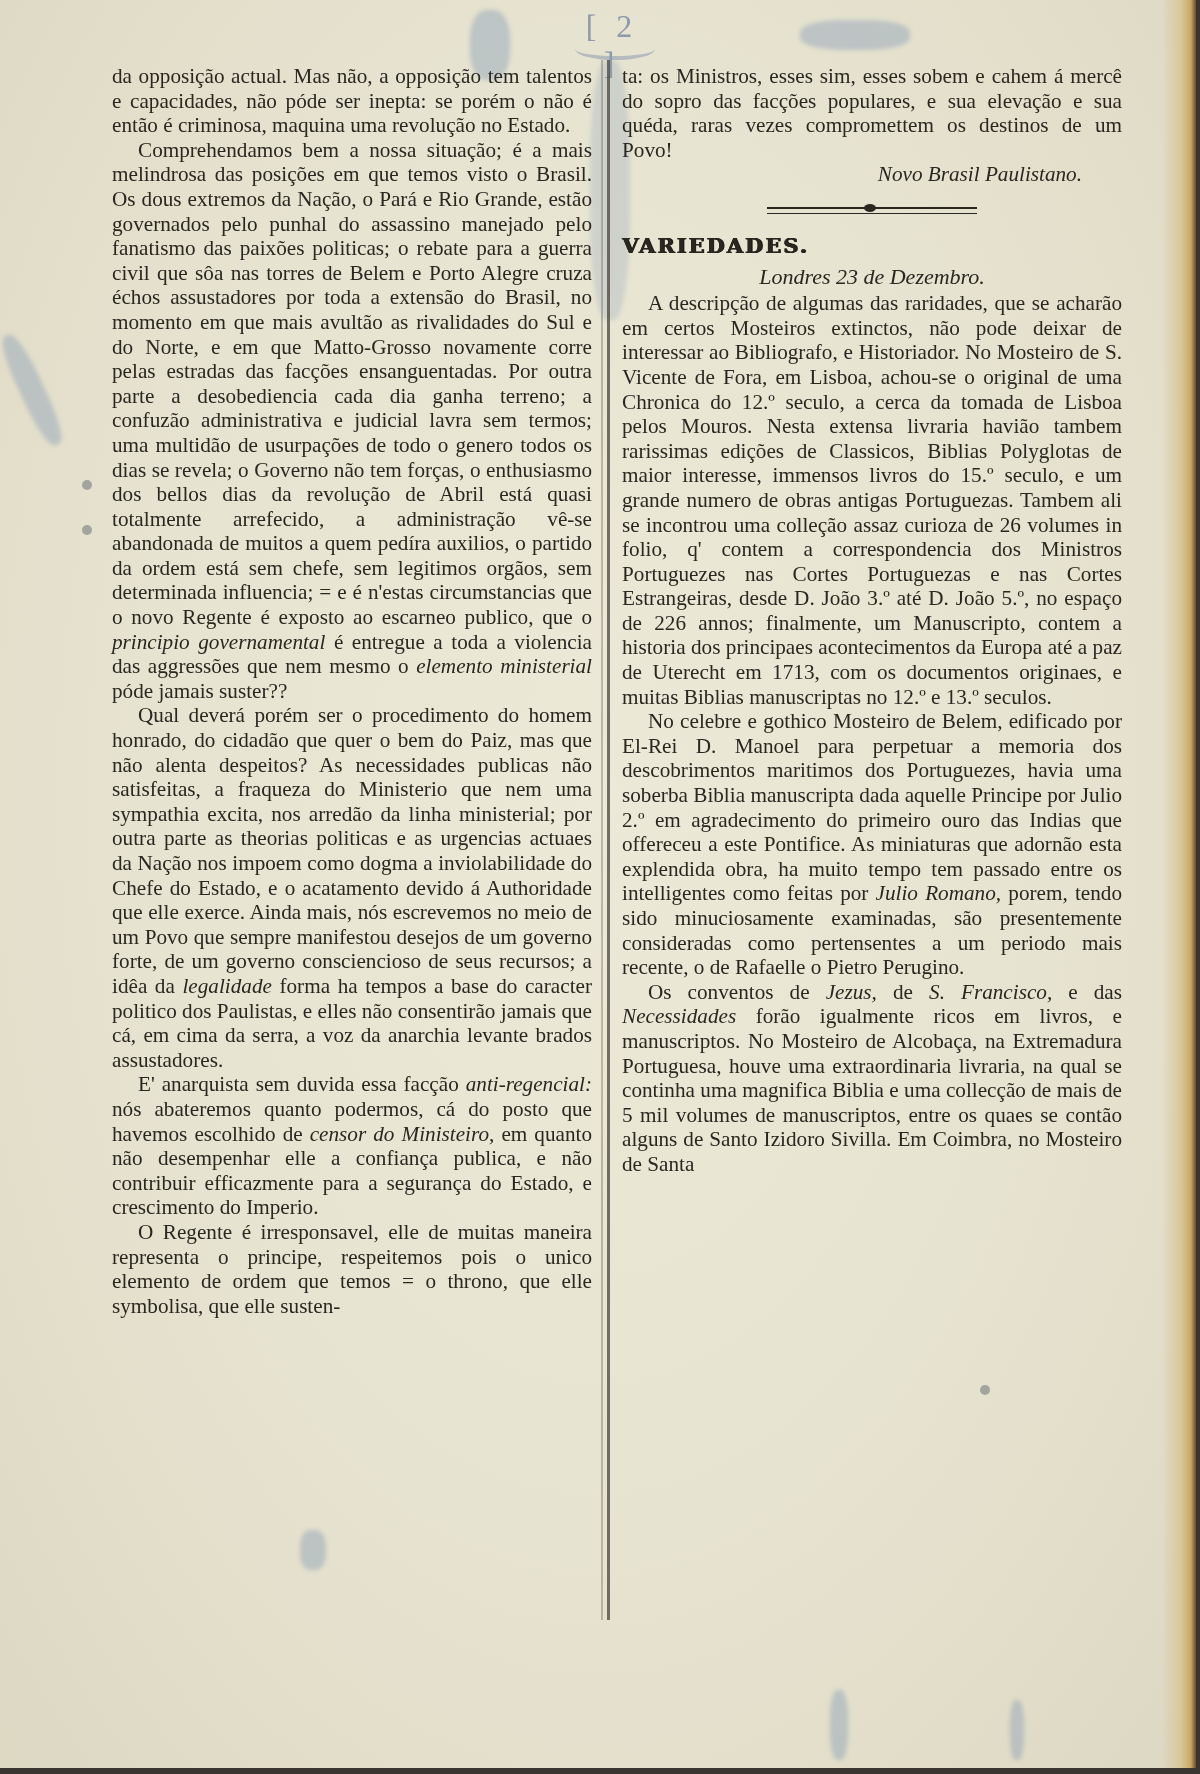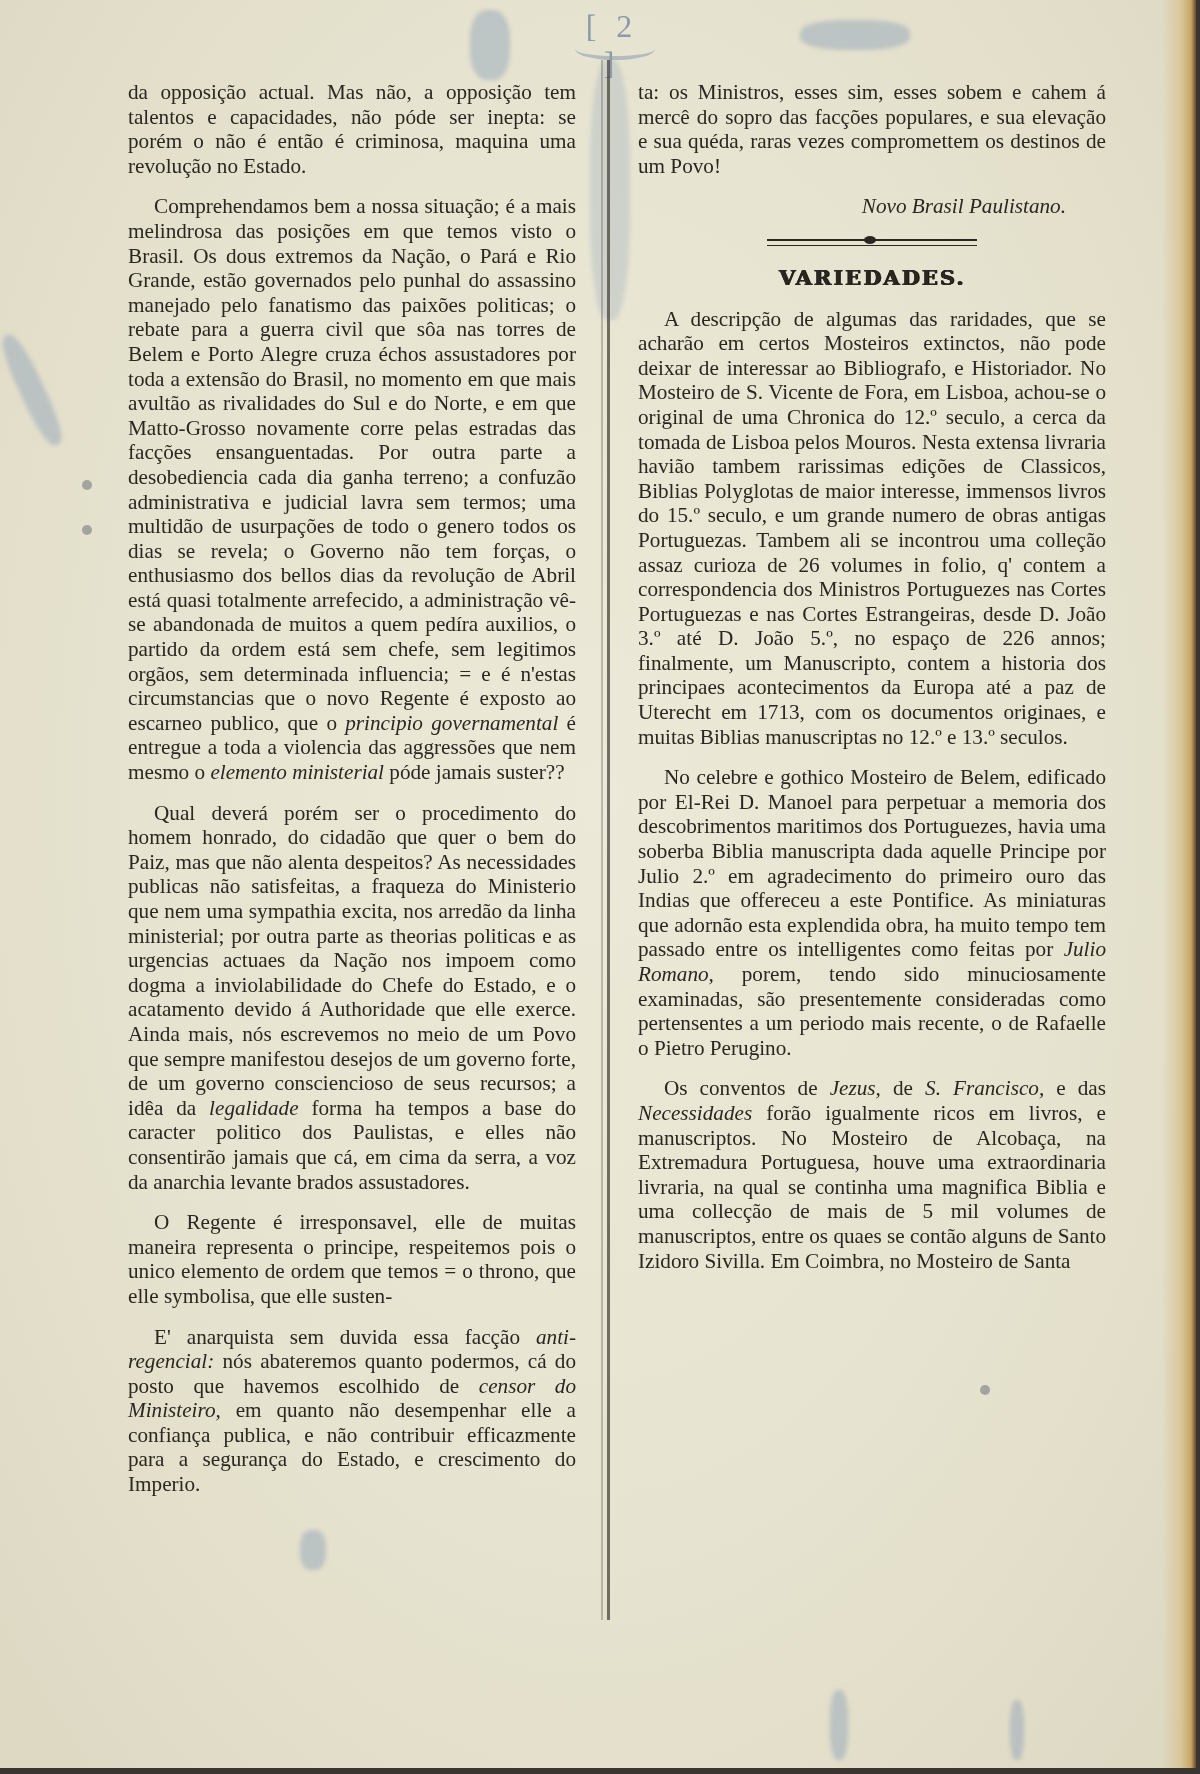--- a/index.html
+++ b/index.html
@@ -29,30 +29,30 @@
   }
   .column {
     position: absolute; top: 64px;
     color: #2a2620; font-size: 21.2px; line-height: 24.6px;
     text-align: justify; hyphens: manual;
   }
   .col-left  { left: 112px; width: 480px; }
   .col-right { left: 622px; width: 500px; }
   .col-rule  { position: absolute; left: 607px; top: 60px; width: 3px; height: 1560px; background: #4a443c; opacity: .75; }
   .col-rule::after { content: ""; position: absolute; left: -6px; top: 0; width: 2px; height: 100%; background: #6a6458; opacity: .5; }
-  p { margin: 16px; }
+  p { margin: 0; }
   .indent { text-indent: 26px; }
   .attribution { text-align: right; font-style: italic; padding-right: 40px; }
   .divider {
     width: 210px; height: 4px; margin: 20px auto 20px auto; position: relative;
     border-top: 2px solid #2a2620; border-bottom: 1px solid #2a2620;
   }
   .divider::after { content: ""; position: absolute; left: 97px; top: -5px; width: 12px; height: 8px; border-radius: 50%; background: #2a2620; }
   .section-title {
-    text-align: center; font-weight: bold; font-size: 21px; letter-spacing: 2px;
+    font-weight: bold; font-size: 21px; letter-spacing: 2px;
     text-transform: uppercase; text-shadow: 0 0 0 #000, 1px 0 0 #2a2620;
     font-family: "DejaVu Serif", serif; margin-bottom: 6px;
   }
   .dateline { text-align: center; font-style: italic; font-size: 22px; margin-bottom: 2px; }
   i { }
 </style>
 </head>
 <body>
 
 <div class="page">
@@ -71,26 +71,27 @@
 
   <div class="page-number">[ 2 ]</div>
   <div class="ornament"></div>
 
   <div class="col-rule"></div>
 
   <div class="column col-left">
     <p>da opposição actual. Mas não, a opposição tem talentos e capacidades, não póde ser inepta: se porém o não é então é criminosa, maquina uma revolução no Estado.</p>
     <p class="indent"><span>Comprehendamos bem a nossa situação; é a mais melindrosa das posições em que temos visto o Brasil. Os dous extremos da Nação, o Pará e Rio Grande, estão governados pelo punhal do assassino manejado pelo fanatismo das paixões politicas; o rebate para a guerra civil que sôa nas torres de Belem e Porto Alegre cruza échos assustadores por toda a extensão do Brasil, no momento em que mais avultão as rivalidades do Sul e do Norte, e em que Matto-Grosso novamente corre pelas estradas das facções ensanguentadas. Por outra parte a desobediencia cada dia ganha terreno; a confuzão administrativa e judicial lavra sem termos; uma multidão de usurpações de todo o genero todos os dias se revela; o Governo não tem forças, o enthusiasmo dos bellos dias da revolução de Abril está quasi totalmente arrefecido, a administração vê-se abandonada de muitos a quem pedíra auxilios, o partido da ordem está sem chefe, sem legitimos orgãos, sem determinada influencia; = e é n'estas circumstancias que o novo Regente é exposto ao escarneo publico, que o </span><i>principio governamental</i><span> é entregue a toda a violencia das aggressões que nem mesmo o </span><i>elemento ministerial</i><span> póde jamais suster??</span></p>
     <p class="indent"><span>Qual deverá porém ser o procedimento do homem honrado, do cidadão que quer o bem do Paiz, mas que não alenta despeitos? As necessidades publicas não satisfeitas, a fraqueza do Ministerio que nem uma sympathia excita, nos arredão da linha ministerial; por outra parte as theorias politicas e as urgencias actuaes da Nação nos impoem como dogma a inviolabilidade do Chefe do Estado, e o acatamento devido á Authoridade que elle exerce. Ainda mais, nós escrevemos no meio de um Povo que sempre manifestou desejos de um governo forte, de um governo consciencioso de seus recursos; a idêa da </span><i>legalidade</i><span> forma ha tempos a base do caracter politico dos Paulistas, e elles não consentirão jamais que cá, em cima da serra, a voz da anarchia levante brados assustadores.</span></p>
+    <p class="indent"><span>E' anarquista sem duvida essa facção </span><i>anti-regencial:</i><span> nós abateremos quanto podermos, cá do posto que havemos escolhido de </span><i>censor do Ministeiro,</i><span> em quanto não desempenhar elle a confiança publica, e não contribuir efficazmente para a segurança do Estado, e crescimento do Imperio.</span></p>
     <p class="indent">O Regente é irresponsavel, elle de muitas maneira representa o principe, respeitemos pois o unico elemento de ordem que temos = o throno, que elle symbolisa, que elle susten-</p>
-    <p class="indent"><span>E' anarquista sem duvida essa facção </span><i>anti-regencial:</i><span> nós abateremos quanto podermos, cá do posto que havemos escolhido de </span><i>censor do Ministeiro,</i><span> em quanto não desempenhar elle a confiança publica, e não contribuir efficazmente para a segurança do Estado, e crescimento do Imperio.</span></p>
   </div>
 
   <div class="column col-right">
     <p>ta: os Ministros, esses sim, esses sobem e cahem á mercê do sopro das facções populares, e sua elevação e sua quéda, raras vezes compromettem os destinos de um Povo!</p>
     <p class="attribution">Novo Brasil Paulistano.</p>
     <div class="divider"></div>
     <div class="section-title">Variedades.</div>
+    <div class="dateline">Londres 23 de Dezembro.</div>
     <p class="indent">A descripção de algumas das raridades, que se acharão em certos Mosteiros extinctos, não pode deixar de interessar ao Bibliografo, e Historiador. No Mosteiro de S. Vicente de Fora, em Lisboa, achou-se o original de uma Chronica do 12.º seculo, a cerca da tomada de Lisboa pelos Mouros. Nesta extensa livraria havião tambem rarissimas edições de Classicos, Biblias Polyglotas de maior interesse, immensos livros do 15.º seculo, e um grande numero de obras antigas Portuguezas. Tambem ali se incontrou uma colleção assaz curioza de 26 volumes in folio, q' contem a correspondencia dos Ministros Portuguezes nas Cortes Portuguezas e nas Cortes Estrangeiras, desde D. João 3.º até D. João 5.º, no espaço de 226 annos; finalmente, um Manuscripto, contem a historia dos principaes acontecimentos da Europa até a paz de Uterecht em 1713, com os documentos originaes, e muitas Biblias manuscriptas no 12.º e 13.º seculos.</p>
     <p class="indent"><span>No celebre e gothico Mosteiro de Belem, edificado por El-Rei D. Manoel para perpetuar a memoria dos descobrimentos maritimos dos Portuguezes, havia uma soberba Biblia manuscripta dada aquelle Principe por Julio 2.º em agradecimento do primeiro ouro das Indias que offereceu a este Pontifice. As miniaturas que adornão esta explendida obra, ha muito tempo tem passado entre os intelligentes como feitas por </span><i>Julio Romano,</i><span> porem, tendo sido minuciosamente examinadas, são presentemente consideradas como pertensentes a um periodo mais recente, o de Rafaelle o Pietro Perugino.</span></p>
     <p class="indent"><span>Os conventos de </span><i>Jezus,</i><span> de </span><i>S. Francisco,</i><span> e das </span><i>Necessidades</i><span> forão igualmente ricos em livros, e manuscriptos. No Mosteiro de Alcobaça, na Extremadura Portuguesa, houve uma extraordinaria livraria, na qual se continha uma magnifica Biblia e uma collecção de mais de 5 mil volumes de manuscriptos, entre os quaes se contão alguns de Santo Izidoro Sivilla. Em Coimbra, no Mosteiro de Santa</span></p>
   </div>
 </div>
 
 </body></html>

